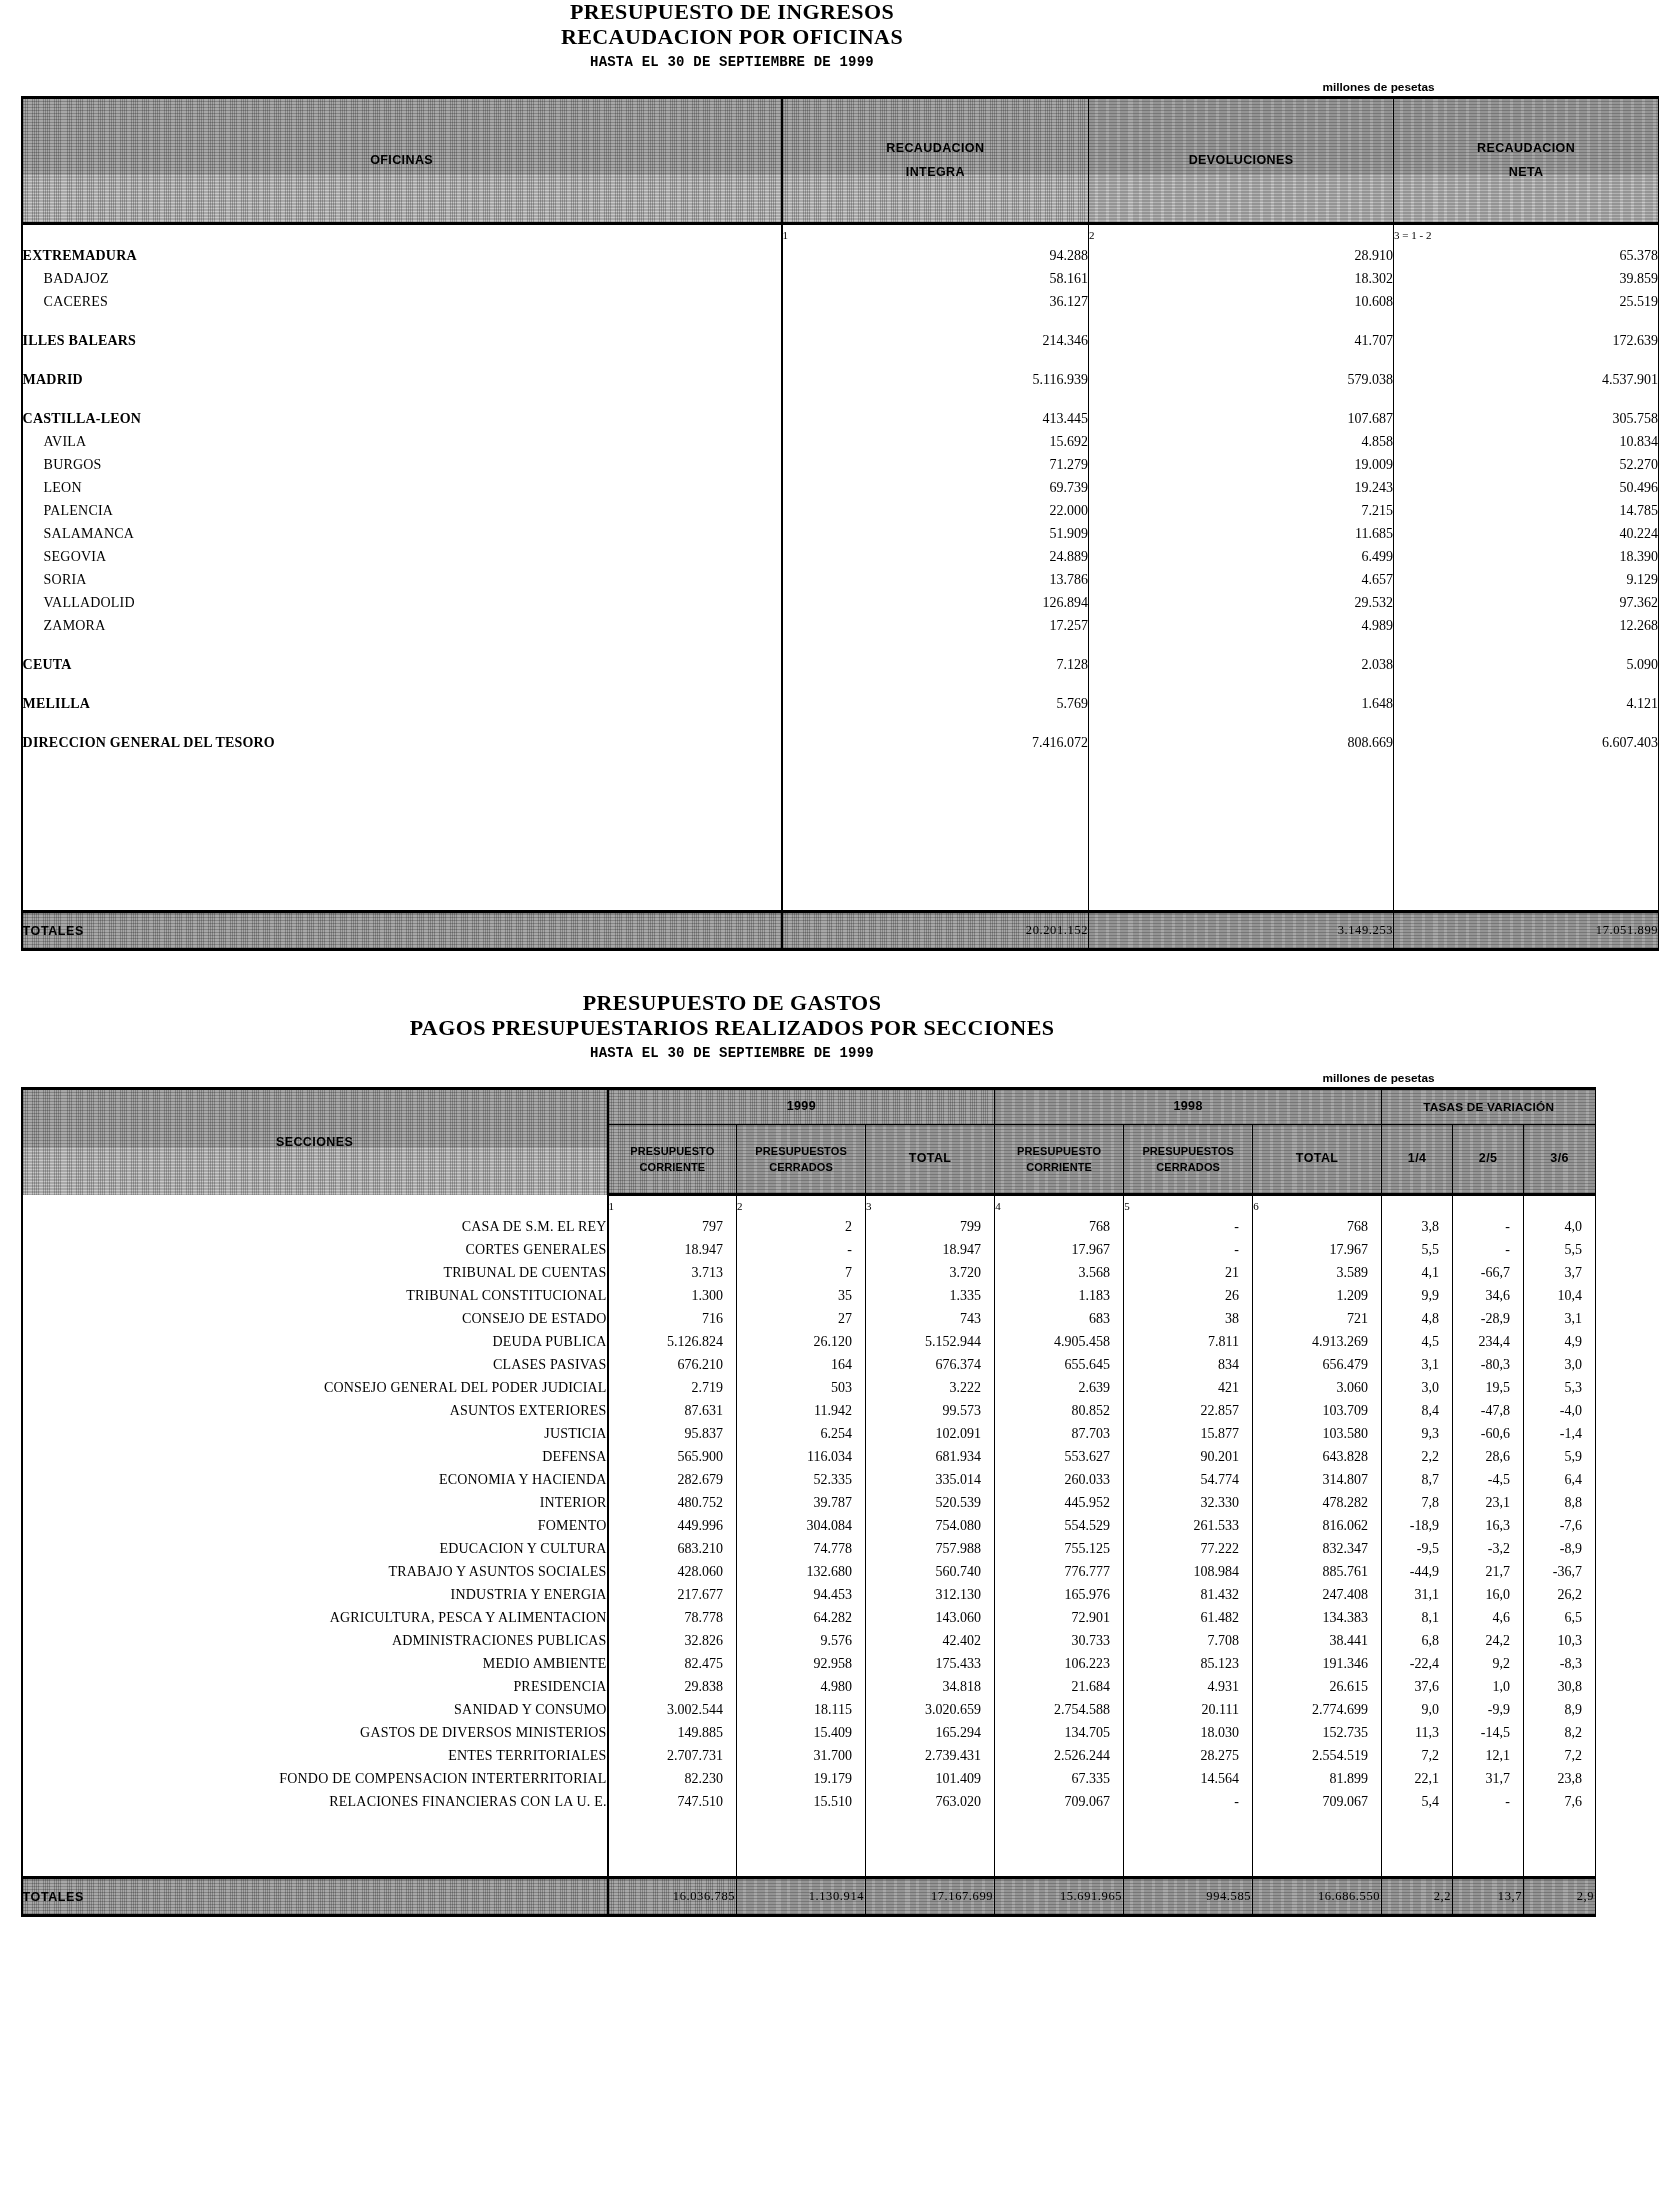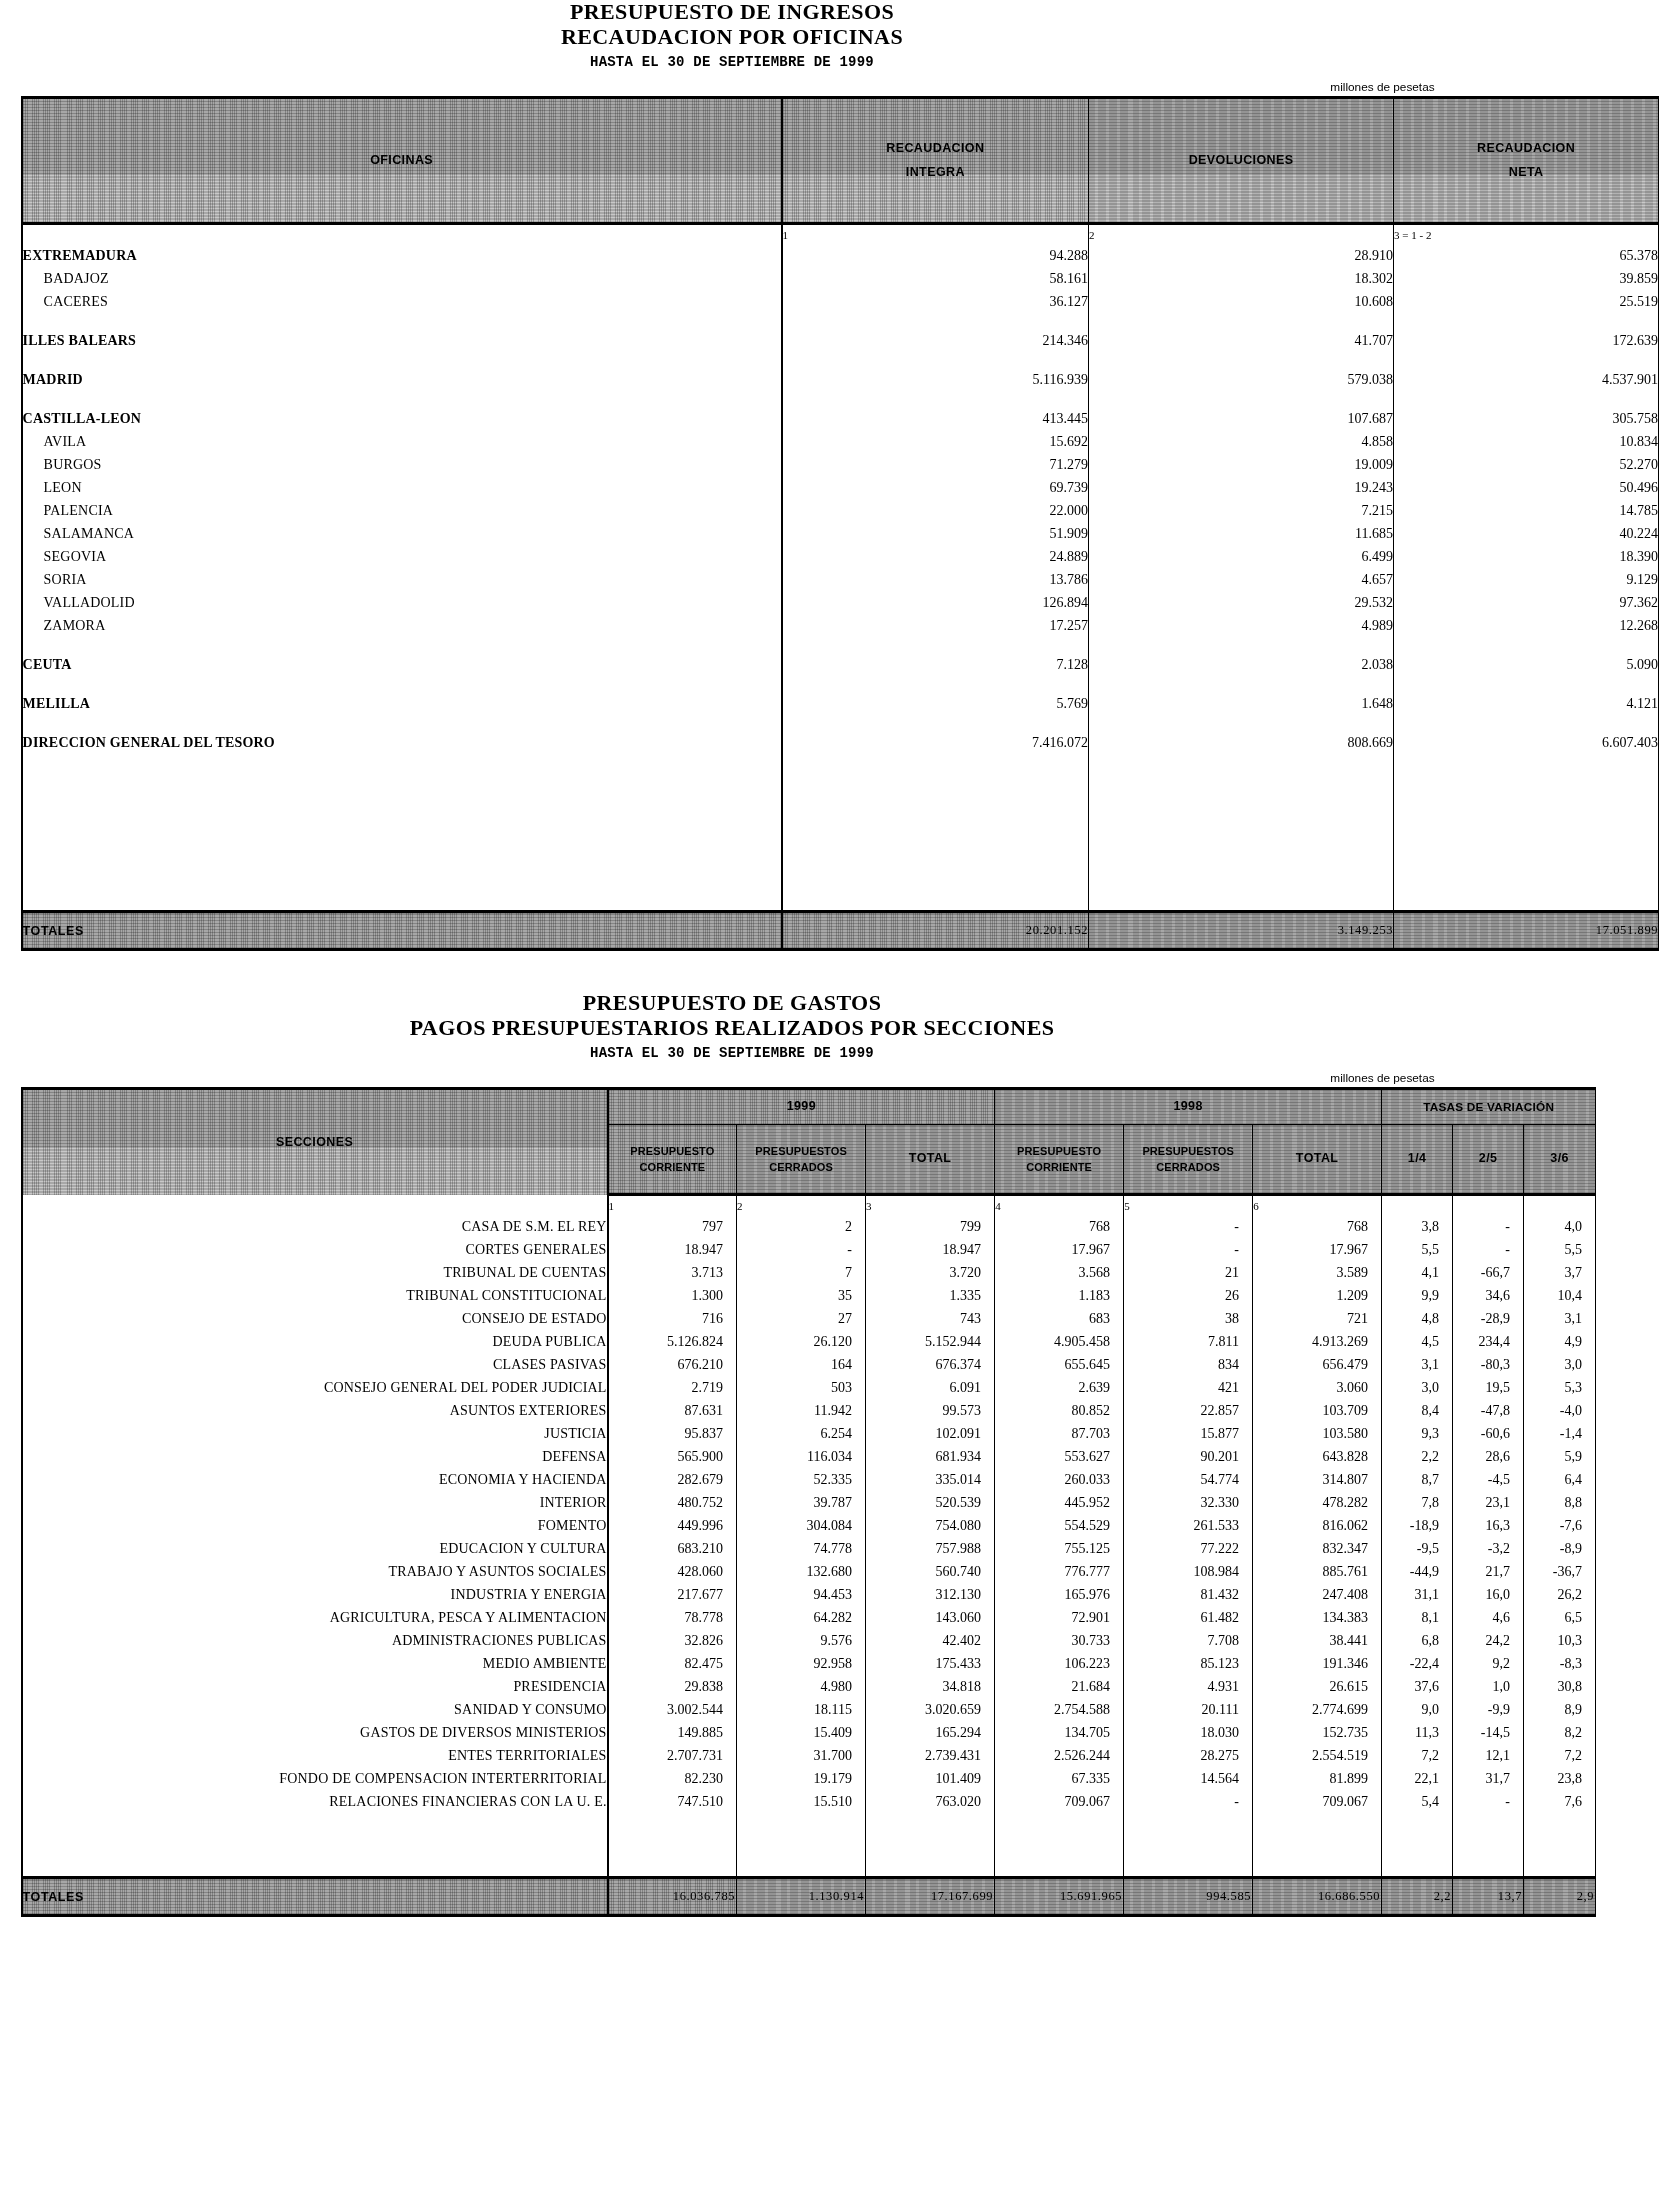--- a/index.html
+++ b/index.html
@@ -42,21 +42,21 @@
     font-size: 14px;
     font-weight: bold;
     letter-spacing: 0.2px;
     margin-top: 4.4px;
     font-family: Liberation Mono, monospace;
   }
   .units-label {
     text-align: right;
     font-family: "Liberation Sans", sans-serif;
     font-size: 11.8px;
-    font-weight: normal;
+    font-weight: bold;
     padding-right: 8.8px;
     margin-top: 10.3px;
     margin-bottom: 2.2px;
   }
 
   
   table.rep {
     border-collapse: collapse;
     width: 100%;
     table-layout: fixed;
@@ -491,21 +491,21 @@
           <td class="num-cell narrow bl-thin">834</td>
           <td class="num-cell narrow bl-thin">656.479</td>
           <td class="num-cell narrow bl-thin">3,1</td>
           <td class="num-cell narrow bl-thin">-80,3</td>
           <td class="num-cell narrow bl-thin br-thin">3,0</td>
         </tr>
         <tr>
           <td class="label-cell sec frame">CONSEJO GENERAL DEL PODER JUDICIAL</td>
           <td class="num-cell narrow bl-thin">2.719</td>
           <td class="num-cell narrow bl-thin">503</td>
-          <td class="num-cell narrow bl-thin">6.091</td>
+          <td class="num-cell narrow bl-thin">3.222</td>
           <td class="num-cell narrow bl-thin">2.639</td>
           <td class="num-cell narrow bl-thin">421</td>
           <td class="num-cell narrow bl-thin">3.060</td>
           <td class="num-cell narrow bl-thin">3,0</td>
           <td class="num-cell narrow bl-thin">19,5</td>
           <td class="num-cell narrow bl-thin br-thin">5,3</td>
         </tr>
         <tr>
           <td class="label-cell sec frame">ASUNTOS EXTERIORES</td>
           <td class="num-cell narrow bl-thin">87.631</td>

